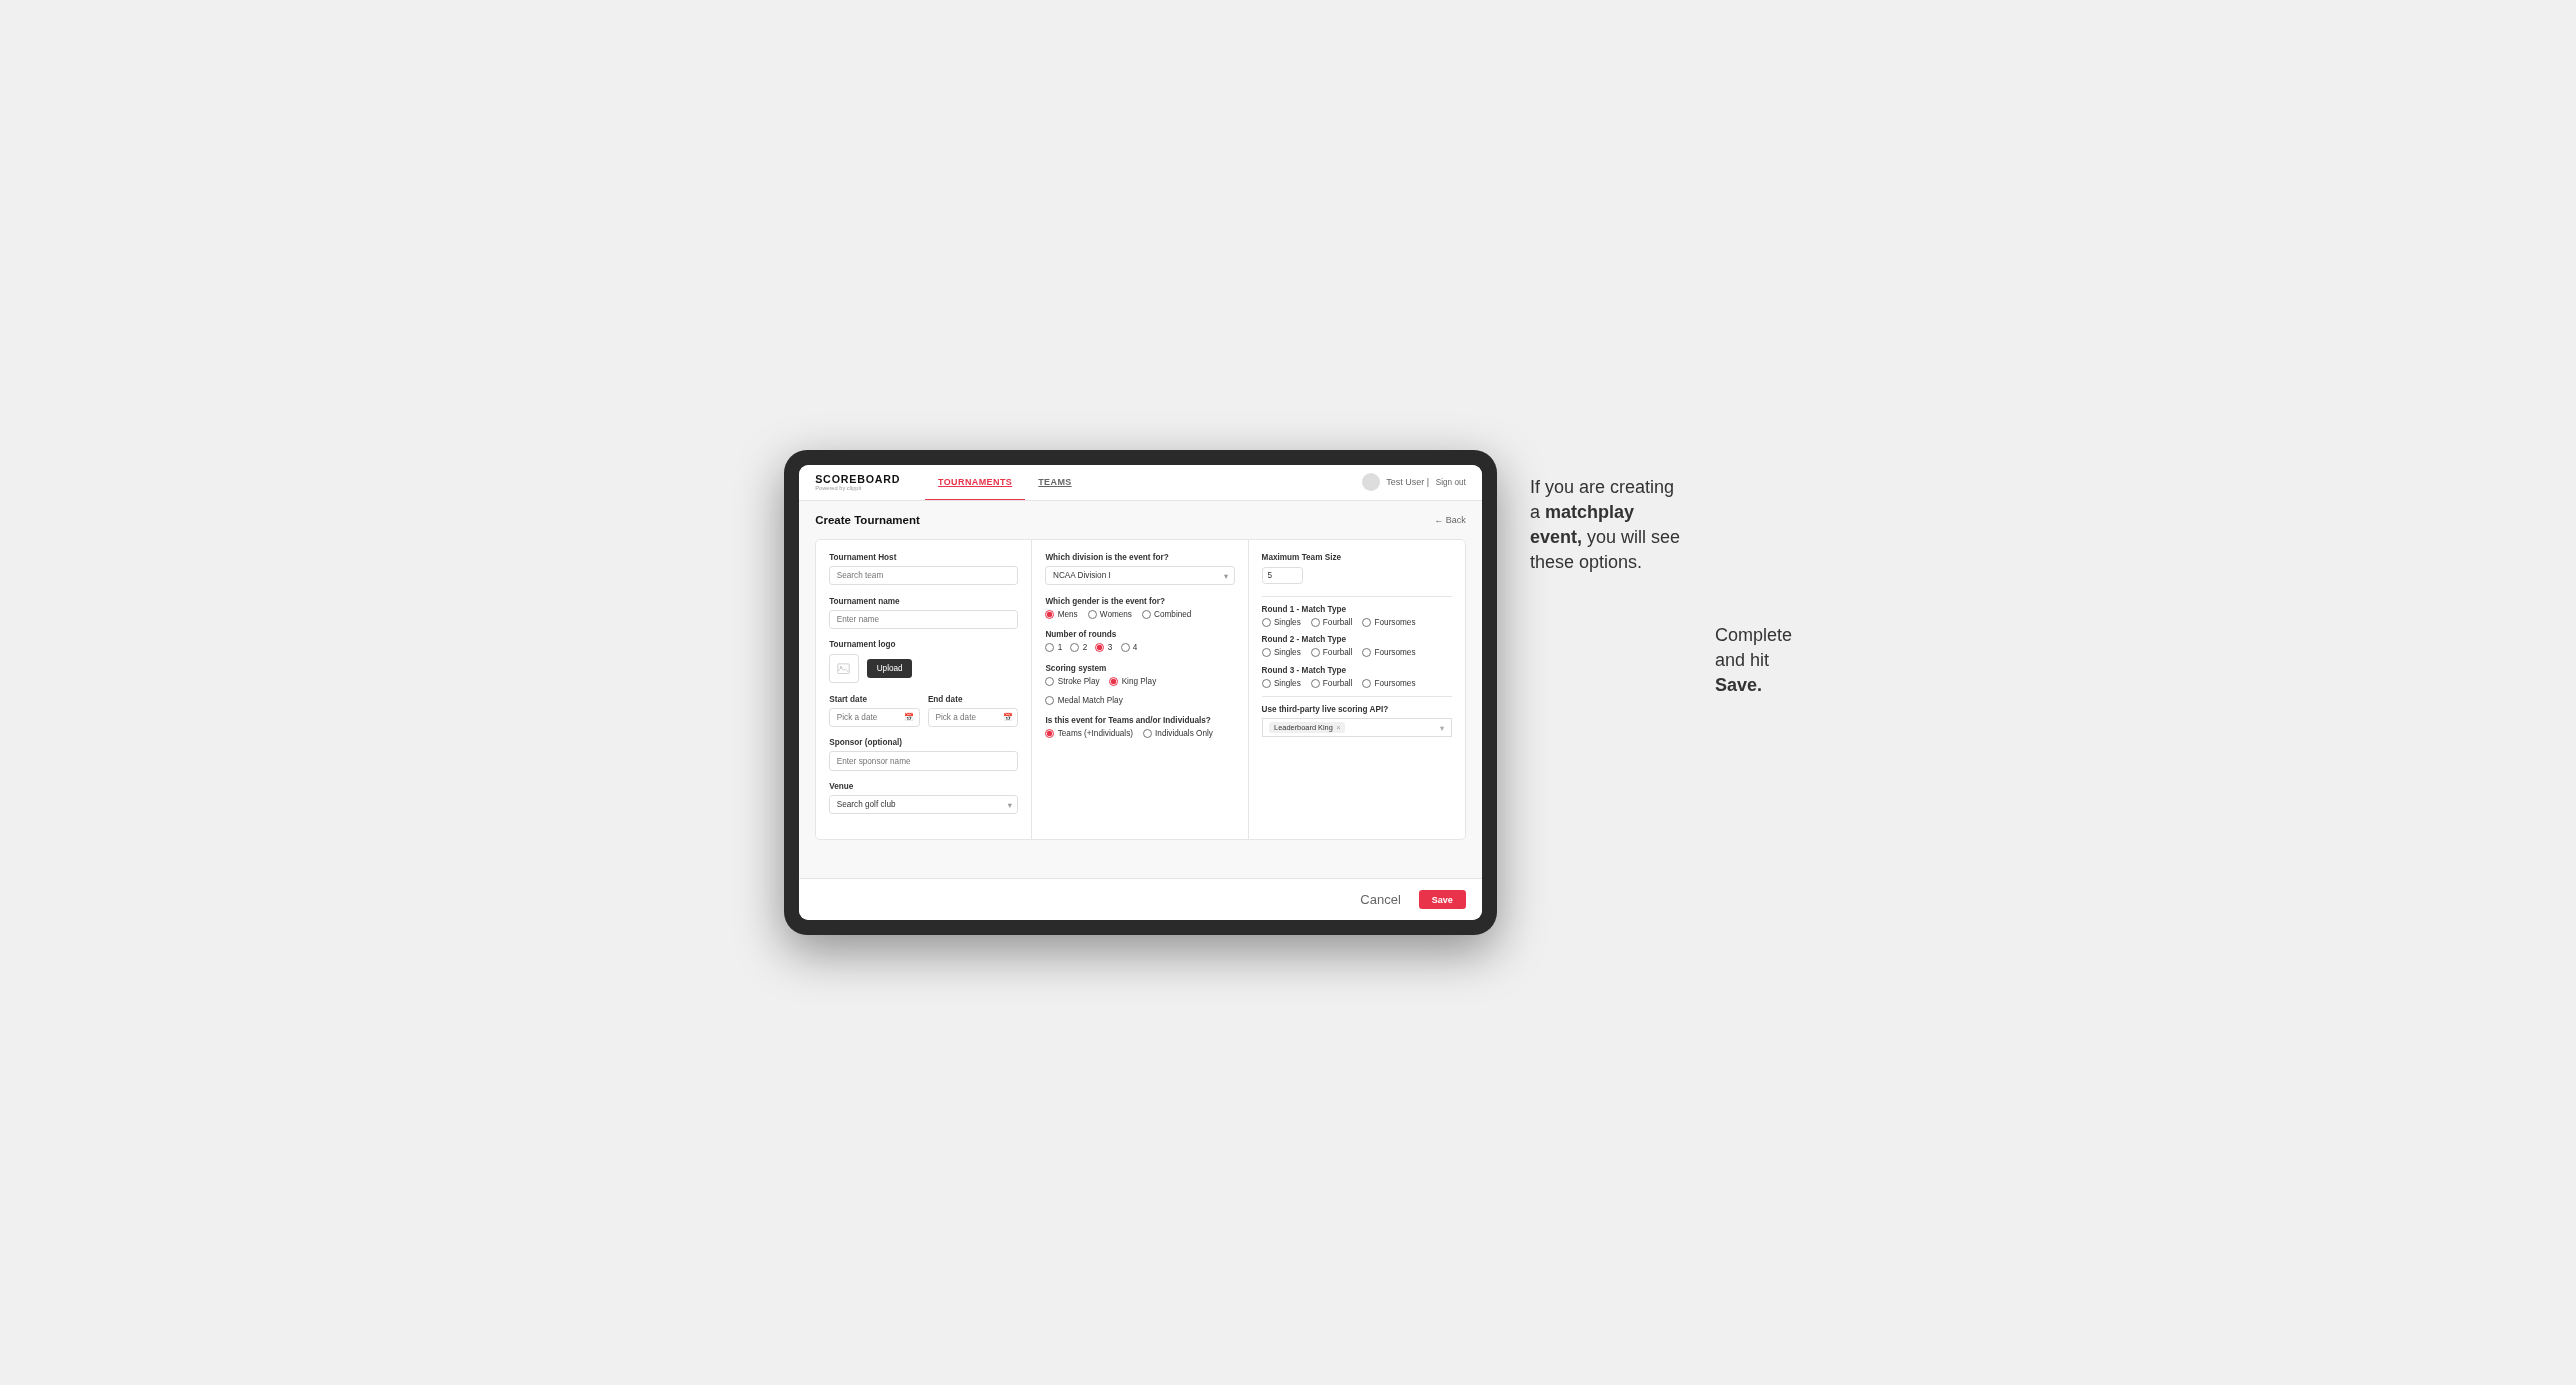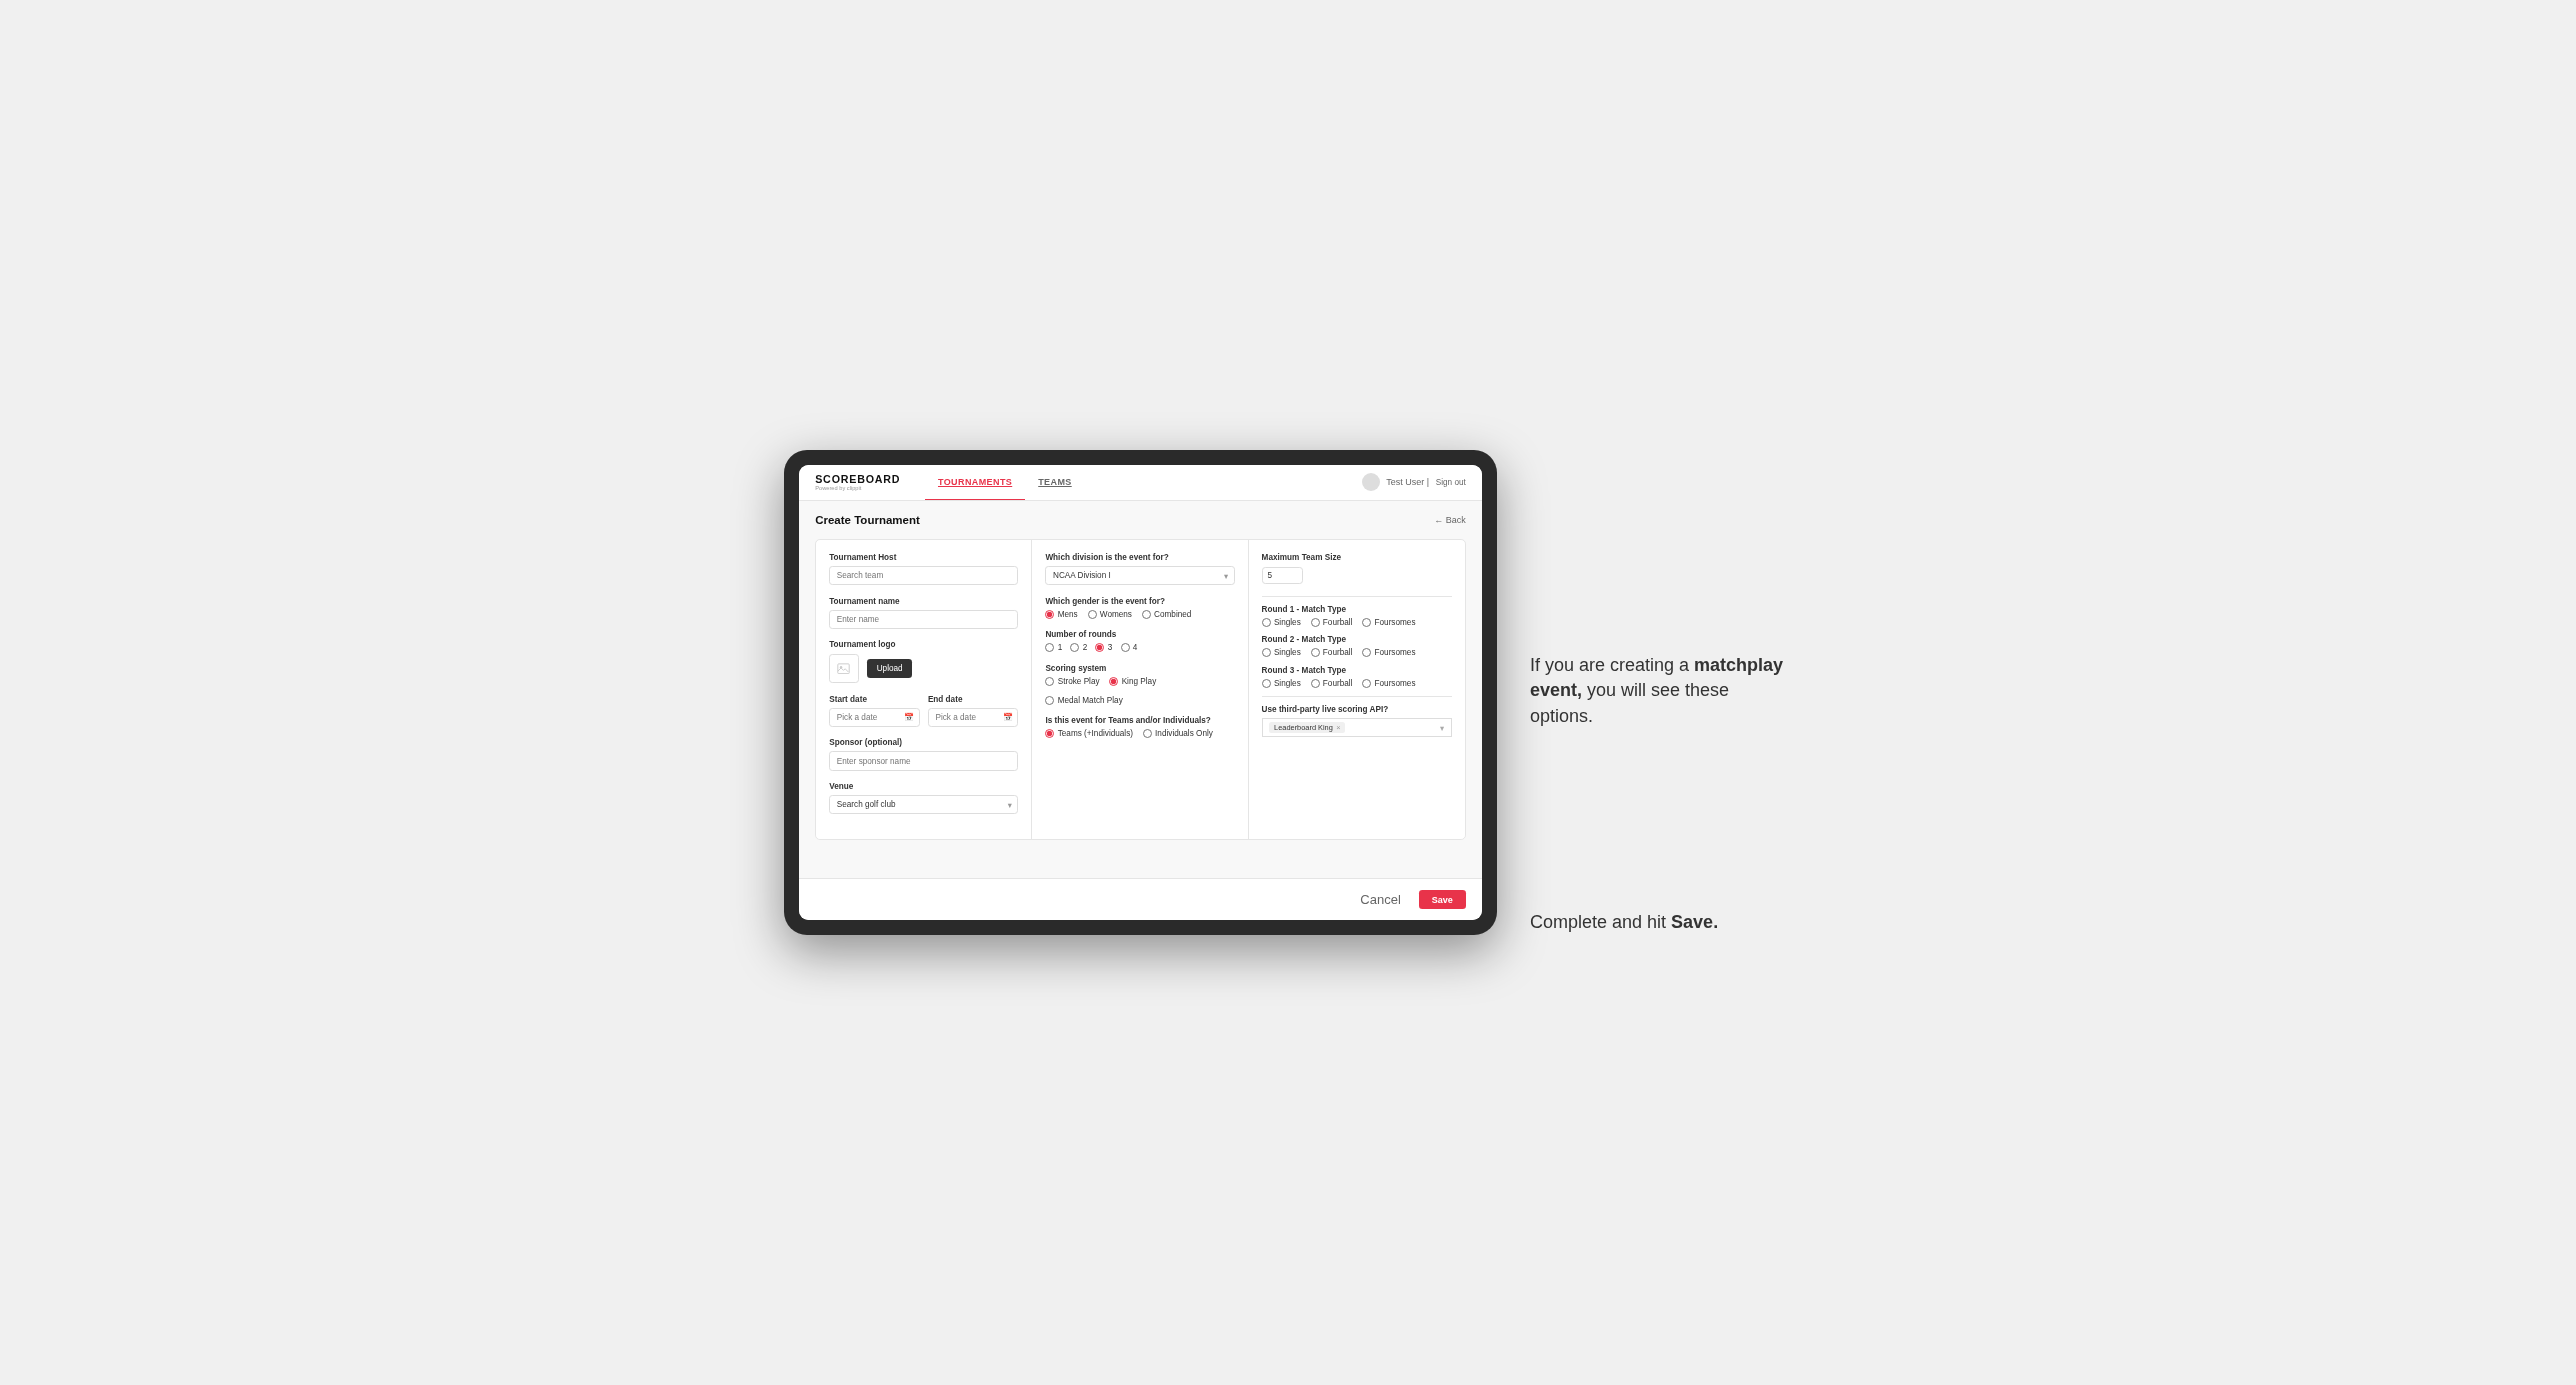--- a/index.html
+++ b/index.html
@@ -7,21 +7,21 @@
       background: #f0f0f0;
       font-family: -apple-system, BlinkMacSystemFont, 'Segoe UI', sans-serif;
       min-height: 100vh;
       display: flex;
       align-items: center;
       justify-content: center;
       padding: 33px;
     }
     .page-wrapper {
       display: flex;
-      align-items: flex-end;
+      align-items: flex-start;
       justify-content: center;
       gap: 33px;
       width: 100%;
       max-width: 1147px;
     }
     
     .tablet {
       background: #2a2a2a;
       border-radius: 23px;
       padding: 14.8px;
@@ -327,21 +327,20 @@
       border-radius: 3.3px;
       padding: 4.9px 13px;
       font-size: 9px;
       font-weight: 600;
       cursor: pointer;
     }
     
     .annotations {
       flex: 1;
       display: flex;
-      flex-direction: column;
       gap: 33px;
       padding-top: 24.6px;
       max-width: 262px;
     }
     .annotation-top {
       font-size: 18px;
       color: #333;
       line-height: 1.4;
     }
     .annotation-top strong {

